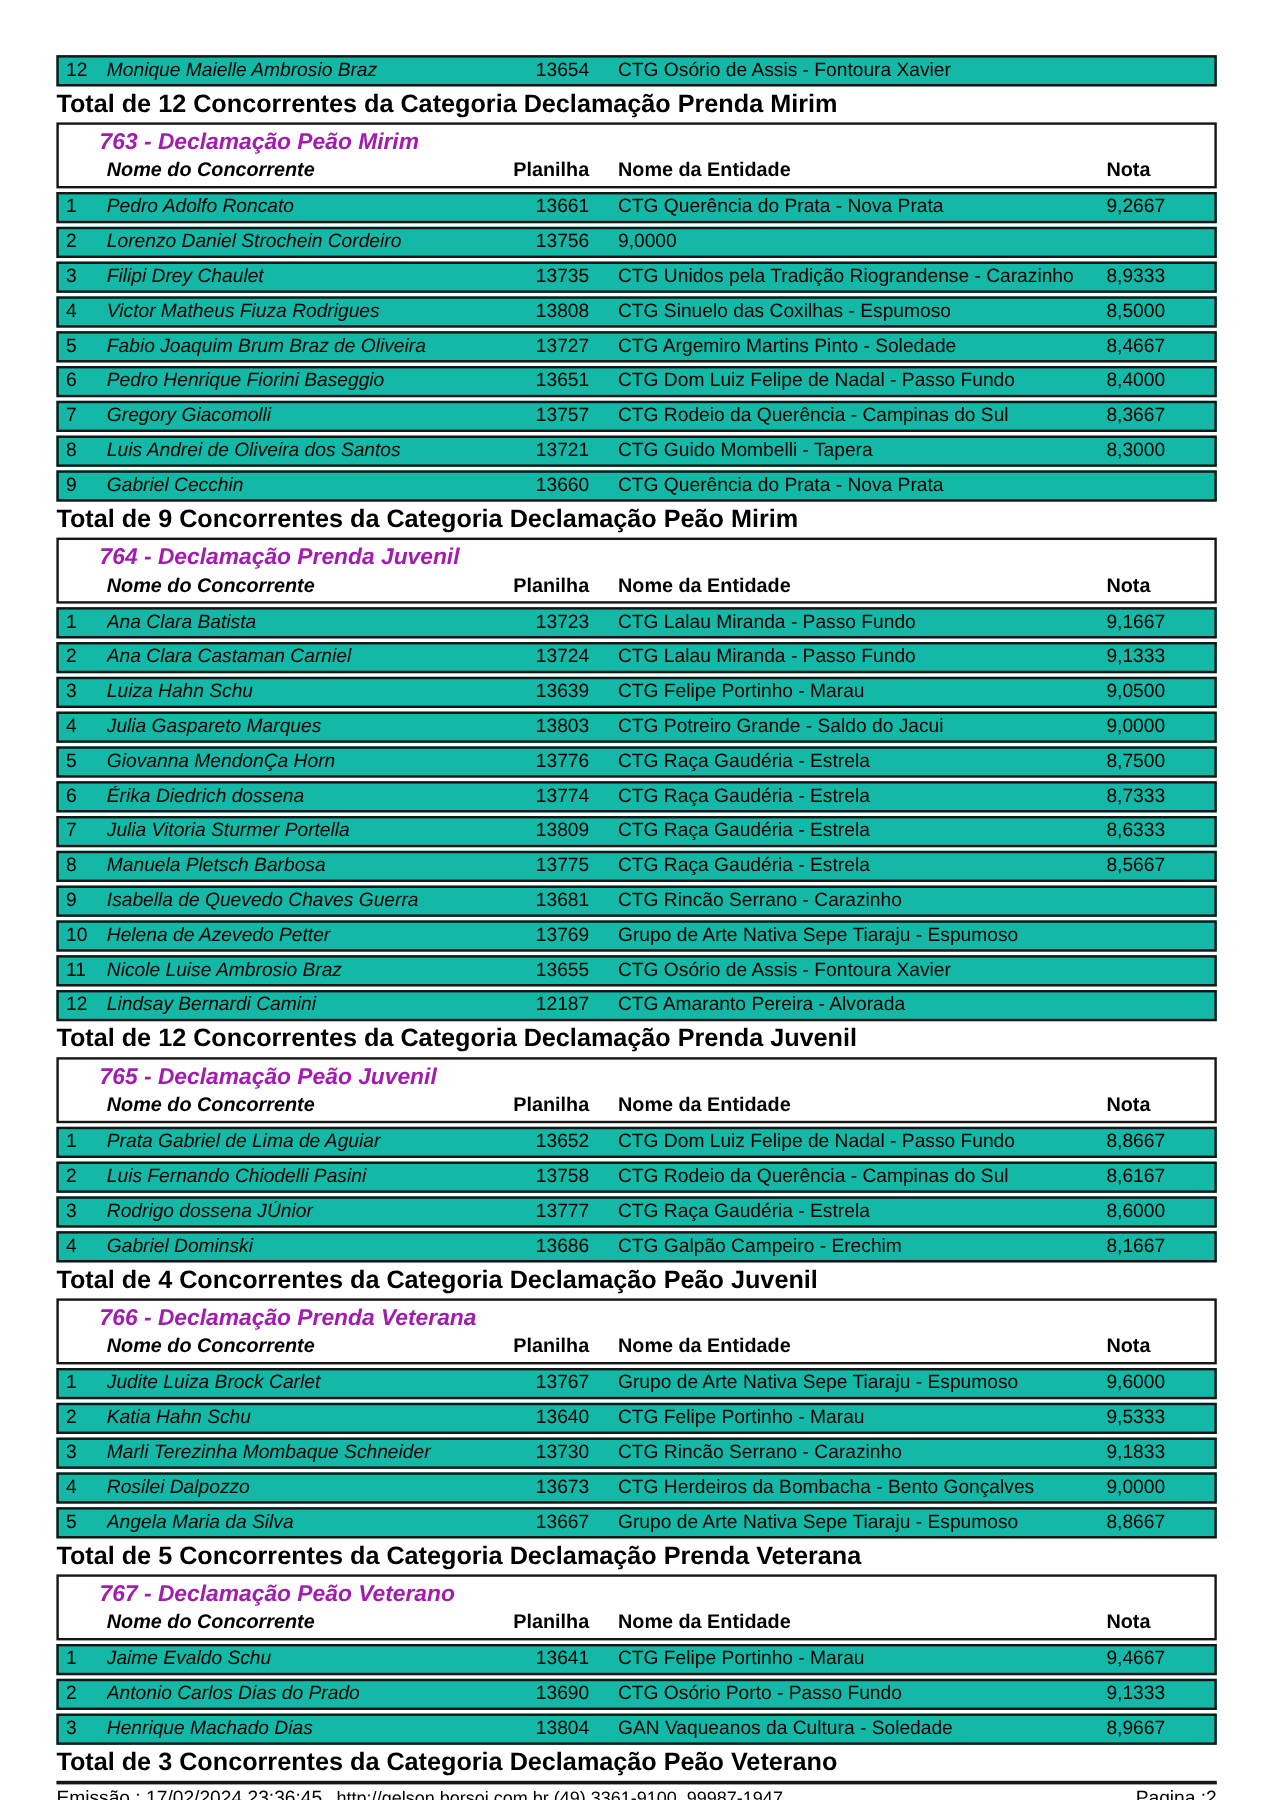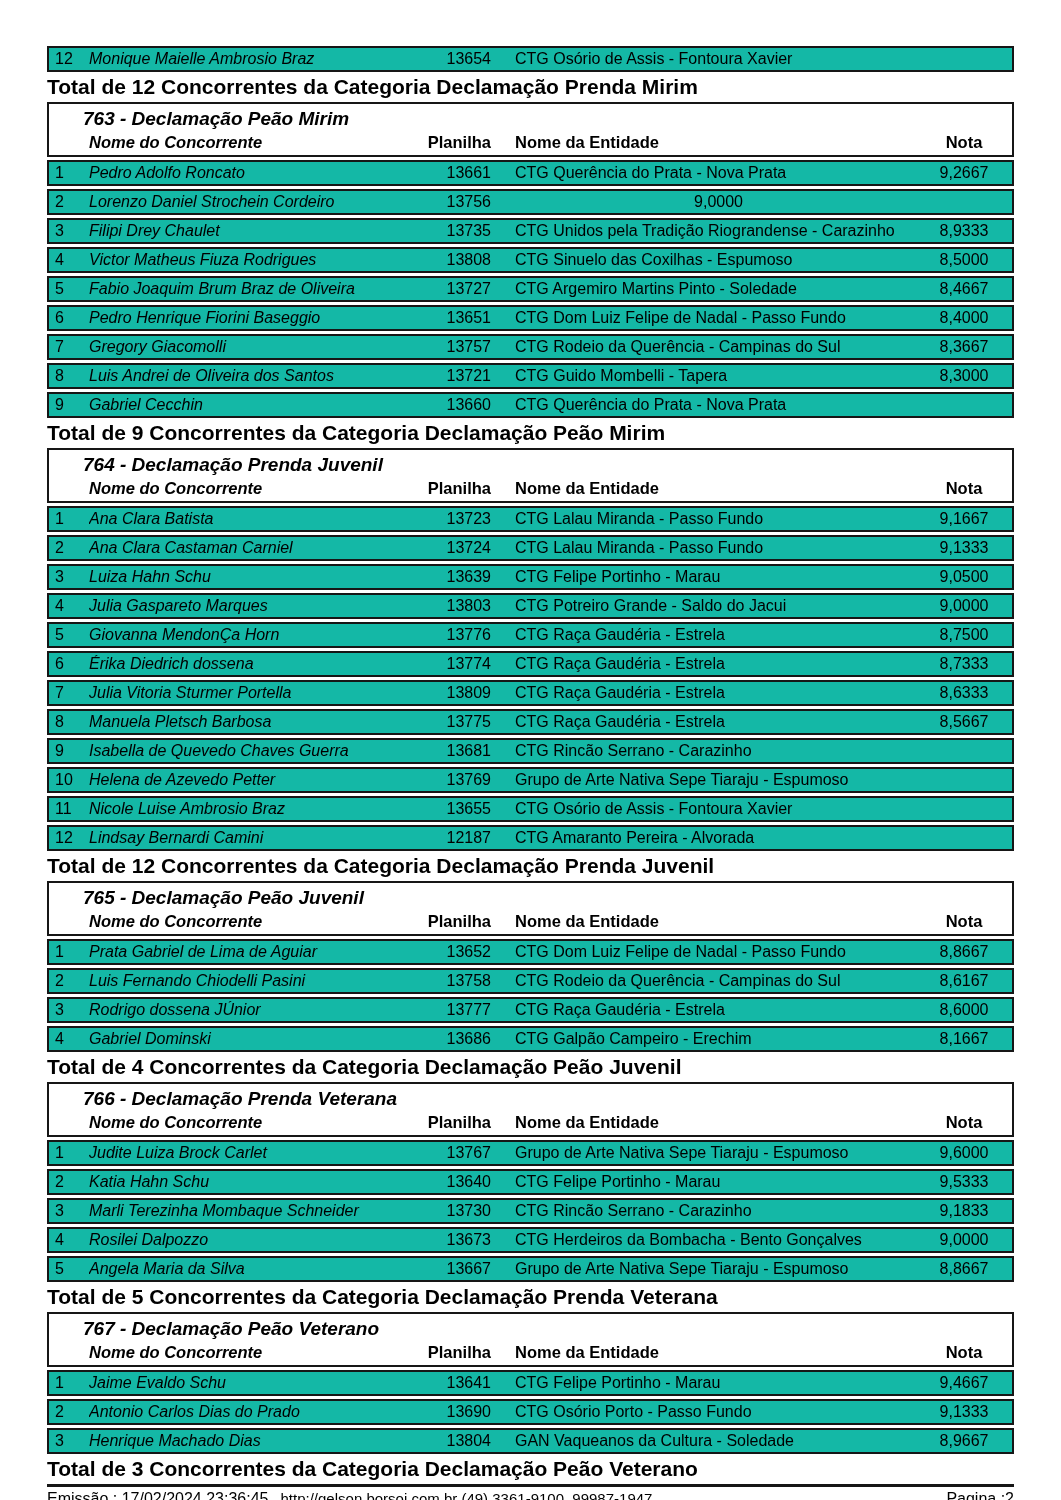--- a/index.html
+++ b/index.html
@@ -21,36 +21,36 @@
     height:22px;
     margin-bottom:3px;
     padding:0 6px 0 6px;
     font-size:16px;
     background:#14b8a6;
   }
   .cell-num{text-align:left;}
   .cell-name{white-space:nowrap;overflow:hidden;font-style:italic;}
   .cell-plan{text-align:right;white-space:nowrap;}
   .cell-ent{white-space:nowrap;overflow:hidden;}
-  .cell-nota{text-align:center;white-space:nowrap;}
+  .cell-nota{text-align:left;white-space:nowrap;}
   .total-line{
     text-align:left;
     font-weight:bold;
     font-size:21px;
     margin:3px 0 7px 0;
     height:20px;
   }
   .section-header-box{
     border:2px solid #161616;
     margin-bottom:3px;
     padding:3px 6px 2px 6px;
     background:#fff;
   }
   .section-title{
-    color:#000000;
+    color:#a21caf;
     font-weight:bold;
     font-style:italic;
     font-size:19px;
     padding-left:28px;
     height:24px;
     line-height:24px;
     white-space:nowrap;
   }
   .col-headers{
     font-weight:bold;

